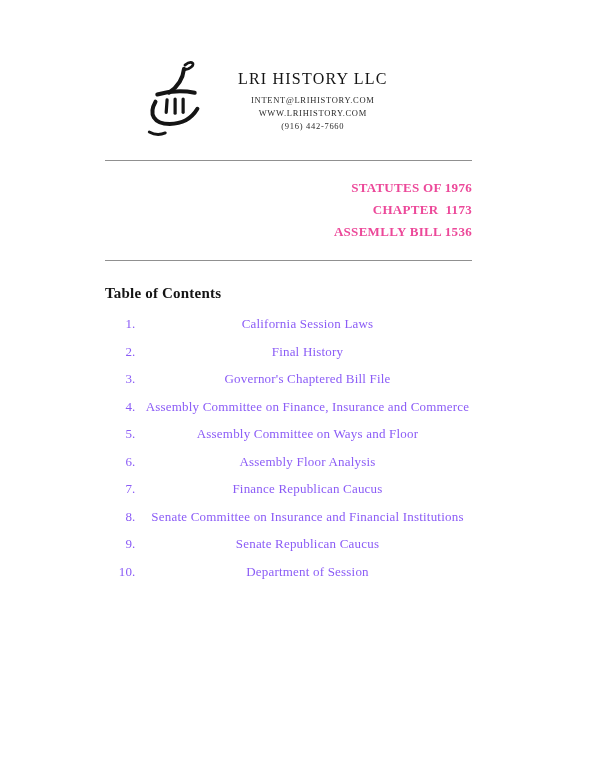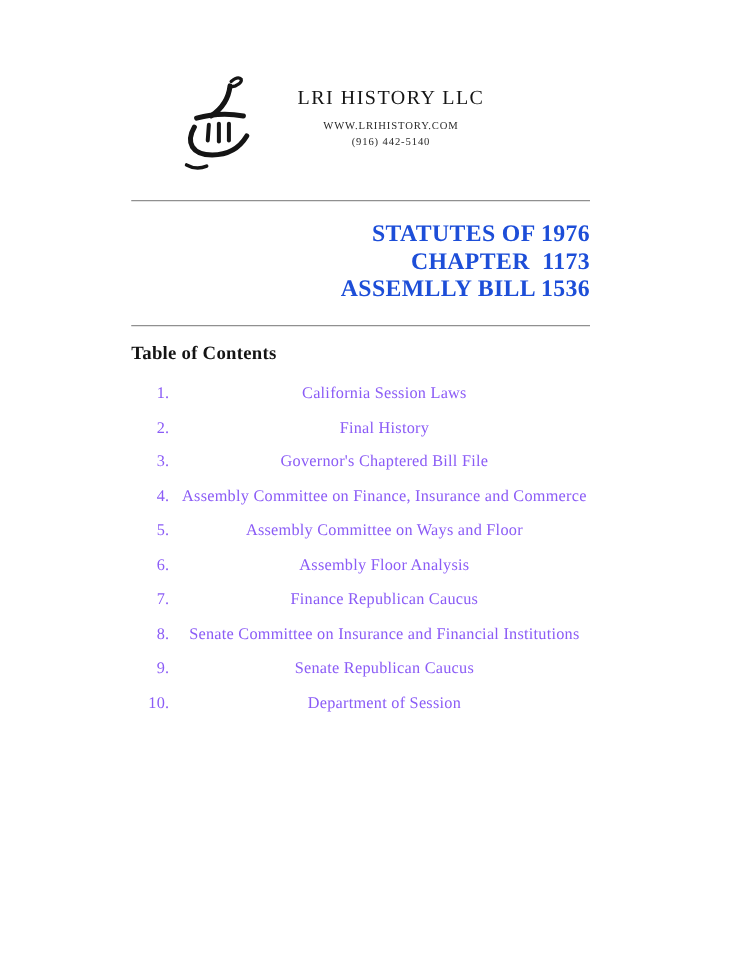--- a/index.html
+++ b/index.html
@@ -56,30 +56,30 @@
   }
   .rule.second {
     margin-top: 17px;
   }
   
   .reference {
     margin: 16px 80px 0 57px;
     text-align: right;
   }
   .ref-line {
-    font-size: 19px;
+    font-size: 13px;
     font-weight: bold;
     line-height: 22px;
     letter-spacing: 0.3px;
-    color: #1d4ed8;
+    color: #ec4899;
     white-space: pre;
   }
   
   .toc {
-    margin: 14px 80px 0 57px;
+    margin: 24px 80px 0 57px;
   }
   .toc-title {
     font-size: 15px;
     font-weight: bold;
     color: #141414;
     margin: 0 0 14px 0;
     letter-spacing: 0.2px;
   }
   .toc-list {
     margin: 0;
@@ -109,22 +109,23 @@
           <path d="M25,47 L24,61" stroke-width="3.6"></path>
           <path d="M34,46 L34,62" stroke-width="3.6"></path>
           <path d="M43,46 L43,61" stroke-width="3.6"></path>
           <path d="M12,49 C4,63 10,74 28,74 C43,74 53,67 59,57" stroke-width="4.5"></path>
           <path d="M5,83 q9,5 18,1" stroke-width="3.2"></path>
         </g>
       </svg>
     </div>
     <div class="letterhead-text">
       <div class="company">LRI HISTORY LLC</div>
+      <div class="contact">INTENT@LRIHISTORY.COM</div>
       <div class="contact">WWW.LRIHISTORY.COM</div>
-      <div class="contact">(916) 442-5140</div>
+      <div class="contact">(916) 442-7660</div>
     </div>
   </header>
 
   <hr class="rule">
 
   <section class="reference">
     <div class="ref-line">STATUTES OF 1976</div>
     <div class="ref-line">CHAPTER  1173</div>
     <div class="ref-line">ASSEMLLY BILL 1536</div>
   </section>

